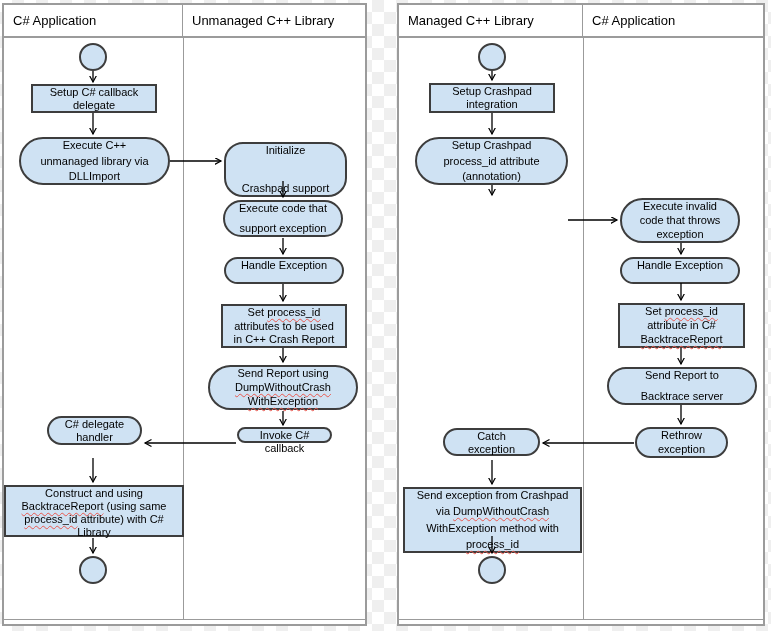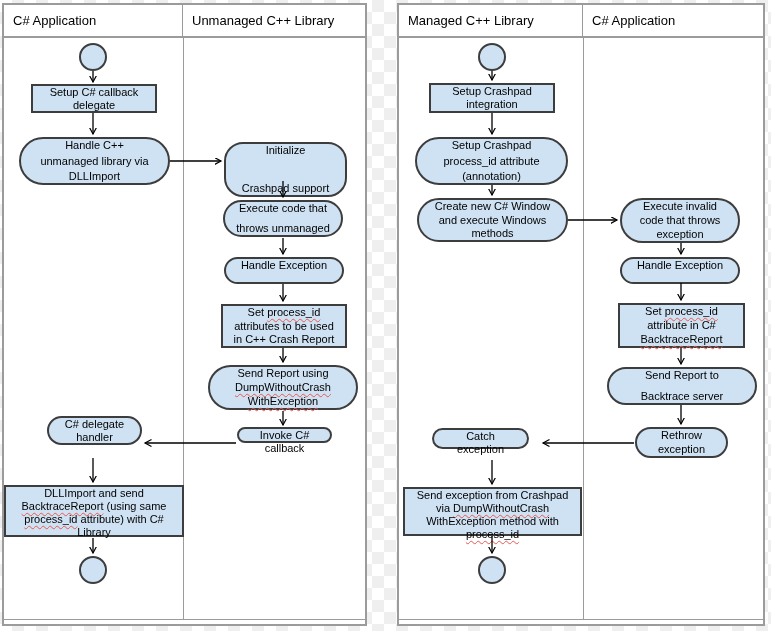--- a/index.html
+++ b/index.html
@@ -61,31 +61,31 @@
         <div class="lane-divider" style="left: 179px;"></div>
       </div>
       <div class="panel-footer"></div>
     </div>
     <div class="node circle" style="left: 79px; top: 43px; width: 28px; height: 28px;"></div>
     <div class="node rect" style="left: 31px; top: 84px; width: 126px; height: 29px;">
       <div class="tline"><span>Setup C# callback</span></div>
       <div class="tline"><span>delegate</span></div>
     </div>
     <div class="node stadium" style="left: 19px; top: 137px; width: 151px; height: 48px; border-radius: 24px;">
-      <div class="tline"><span>Handle C++</span></div>
+      <div class="tline"><span>Execute C++</span></div>
       <div class="tline"><span>unmanaged library via</span></div>
       <div class="tline"><span>DLLImport</span></div>
     </div>
     <div class="node stadium" style="left: 224px; top: 142px; width: 123px; height: 55px; border-radius: 19px;">
       <div class="tline"><span>Initialize</span></div>
       <div class="tline"><span>Crashpad support</span></div>
     </div>
     <div class="node stadium" style="left: 223px; top: 200px; width: 120px; height: 37px; border-radius: 18.5px;">
       <div class="tline"><span>Execute code that</span></div>
-      <div class="tline"><span>throws unmanaged</span></div>
+      <div class="tline"><span>support exception</span></div>
     </div>
     <div class="node stadium" style="left: 224px; top: 257px; width: 120px; height: 27px; border-radius: 13.5px;">
       <div class="tline"><span>Handle Exception</span></div>
     </div>
     <div class="node rect" style="left: 221px; top: 304px; width: 126px; height: 44px;">
       <div class="tline"><span>Set </span><span class="sq">process_id</span></div>
       <div class="tline"><span>attributes to be used</span></div>
       <div class="tline"><span>in C++ Crash Report</span></div>
     </div>
     <div class="node stadium" style="left: 208px; top: 365px; width: 150px; height: 45px; border-radius: 22.5px;">
@@ -95,21 +95,21 @@
     </div>
     <div class="node stadium" style="left: 237px; top: 427px; width: 95px; height: 16px; border-radius: 15px;">
       <div class="tline"><span>Invoke C#</span></div>
       <div class="tline"><span>callback</span></div>
     </div>
     <div class="node stadium" style="left: 47px; top: 416px; width: 95px; height: 29px; border-radius: 14.5px;">
       <div class="tline"><span>C# delegate</span></div>
       <div class="tline"><span>handler</span></div>
     </div>
     <div class="node rect" style="left: 4px; top: 485px; width: 180px; height: 52px;">
-      <div class="tline"><span>DLLImport and send</span></div>
+      <div class="tline"><span>Construct and using</span></div>
       <div class="tline"><span class="sq">BacktraceReport</span><span> (using same</span></div>
       <div class="tline"><span class="sq">process_id</span><span> attribute) with C#</span></div>
       <div class="tline"><span>Library</span></div>
     </div>
     <div class="node circle" style="left: 79px; top: 556px; width: 28px; height: 28px;"></div>
     <div class="panel" style="left: 397px; top: 3px; width: 368px; height: 623px; text-align: right;">
       <div class="panel-header">
         <div class="lane-cell first" style="width: 184px;">
           <span>Managed C++ Library</span>
         </div>
@@ -125,25 +125,20 @@
     <div class="node circle" style="left: 478px; top: 43px; width: 28px; height: 28px;"></div>
     <div class="node rect" style="left: 429px; top: 83px; width: 126px; height: 30px;">
       <div class="tline"><span>Setup Crashpad</span></div>
       <div class="tline"><span>integration</span></div>
     </div>
     <div class="node stadium" style="left: 415px; top: 137px; width: 153px; height: 48px; border-radius: 24px;">
       <div class="tline"><span>Setup Crashpad</span></div>
       <div class="tline"><span>process_id attribute</span></div>
       <div class="tline"><span>(annotation)</span></div>
     </div>
-    <div class="node stadium" style="left: 417px; top: 198px; width: 151px; height: 44px; border-radius: 22px;">
-      <div class="tline"><span>Create new C# Window</span></div>
-      <div class="tline"><span>and execute Windows</span></div>
-      <div class="tline"><span>methods</span></div>
-    </div>
     <div class="node stadium" style="left: 620px; top: 198px; width: 120px; height: 45px; border-radius: 22.5px;">
       <div class="tline"><span>Execute invalid</span></div>
       <div class="tline"><span>code that throws</span></div>
       <div class="tline"><span>exception</span></div>
     </div>
     <div class="node stadium" style="left: 620px; top: 257px; width: 120px; height: 27px; border-radius: 13.5px;">
       <div class="tline"><span>Handle Exception</span></div>
     </div>
     <div class="node rect" style="left: 618px; top: 303px; width: 127px; height: 45px;">
       <div class="tline"><span>Set </span><span class="sq">process_id</span></div>
@@ -151,25 +146,25 @@
       <div class="tline"><span class="sq">BacktraceReport</span></div>
     </div>
     <div class="node stadium" style="left: 607px; top: 367px; width: 150px; height: 38px; border-radius: 19px;">
       <div class="tline"><span>Send Report to</span></div>
       <div class="tline"><span>Backtrace server</span></div>
     </div>
     <div class="node stadium" style="left: 635px; top: 427px; width: 93px; height: 31px; border-radius: 15.5px;">
       <div class="tline"><span>Rethrow</span></div>
       <div class="tline"><span>exception</span></div>
     </div>
-    <div class="node stadium" style="left: 432px; top: 428px; width: 97px; height: 21px; border-radius: 16px;">
+    <div class="node stadium" style="left: 443px; top: 428px; width: 97px; height: 28px; border-radius: 16px;">
       <div class="tline"><span>Catch</span></div>
       <div class="tline"><span>exception</span></div>
     </div>
-    <div class="node rect" style="left: 403px; top: 487px; width: 179px; height: 49px;">
+    <div class="node rect" style="left: 403px; top: 487px; width: 179px; height: 66px;">
       <div class="tline"><span>Send exception from Crashpad</span></div>
       <div class="tline"><span>via </span><span class="sq">DumpWithoutCrash</span></div>
       <div class="tline"><span>WithException method with</span></div>
       <div class="tline"><span class="sq">process_id</span></div>
     </div>
     <div class="node circle" style="left: 478px; top: 556px; width: 28px; height: 28px;"></div>
     <svg class="arrows" width="771" height="631">
     <defs>
       <marker id="ah" markerWidth="9" markerHeight="9" refX="6.5" refY="3.5" orient="auto" markerUnits="userSpaceOnUse">
         <path d="M0,0 L6.5,3.5 L0,7" fill="none" stroke="#000" stroke-width="1.2"></path>

